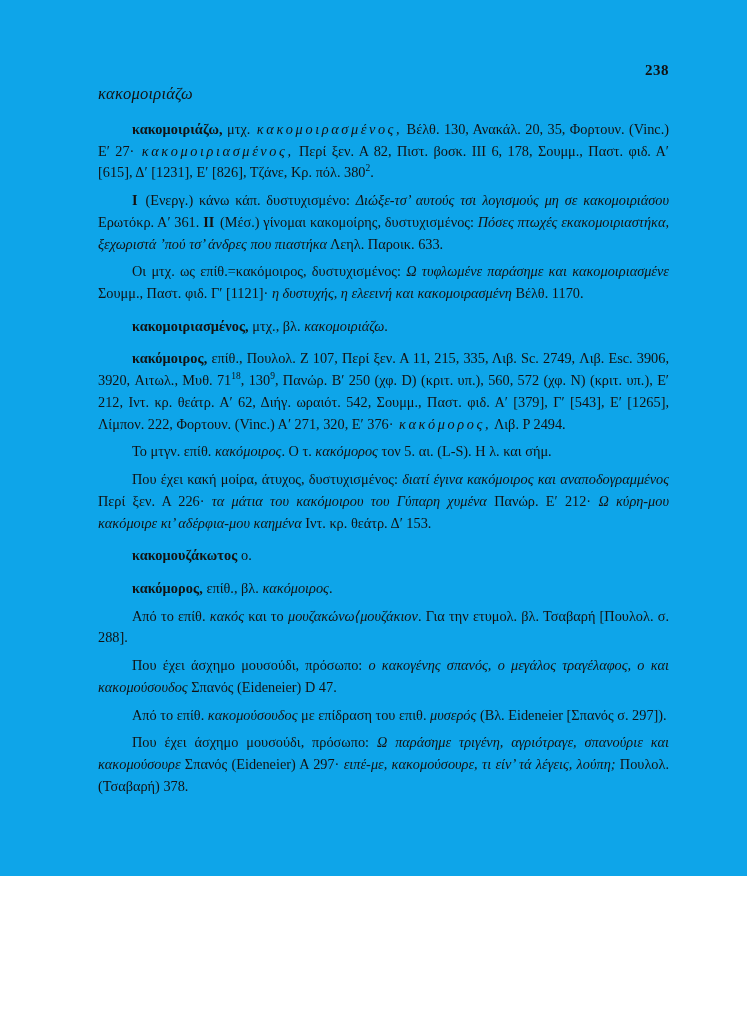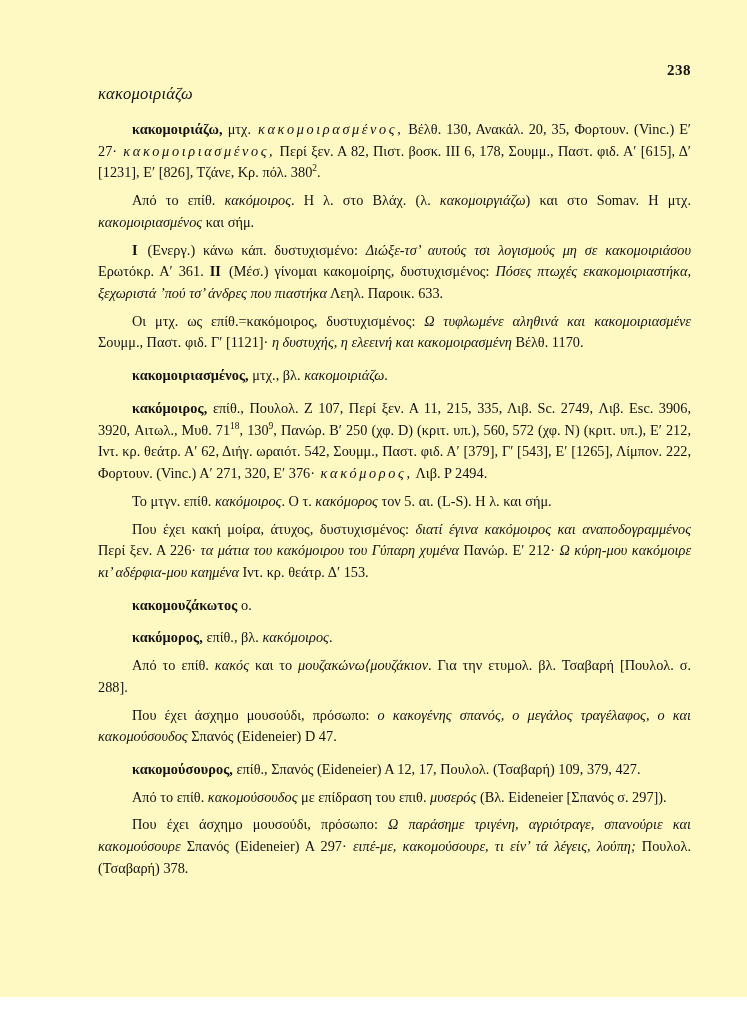--- a/index.html
+++ b/index.html
@@ -13,24 +13,24 @@
     position: relative;
     font-family: "Liberation Serif", "DejaVu Serif", serif;
     color: #121212;
     overflow: hidden;
   }
 
   .page {
     position: absolute;
     left: 0; top: 0;
     width: 747px;
-    height: 997px;
+    height: 876px;
     box-sizing: border-box;
-    padding: 62px 56px 40px 98px;
-    background: #fef9c3;
+    padding: 62px 78px 40px 98px;
+    background: #0ea5e9;
   }
 
   
   .header {
     position: relative;
     height: 46px;
   }
   .page-number {
     position: absolute;
     right: 0;
@@ -105,30 +105,28 @@
 
 <div class="page">
 
   <div class="header">
     <div class="page-number">238</div>
     <div class="running-head">κακομοιριάζω</div>
   </div>
 
   <div class="body" id="entries-root">
       <p class="block indent gap"><span class="run lemma">κακομοιριάζω,</span><span class="run"> μτχ. </span><span class="run sp">κακομοιρασμένος,</span><span class="run"> Βέλθ. 130, Ανακάλ. 20, 35, Φορτουν. (Vinc.) Ε′ 27· </span><span class="run sp">κακομοιριασμένος,</span><span class="run"> Περί ξεν. Α 82, Πιστ. βοσκ. III 6, 178, Σουμμ., Παστ. φιδ. Α′ [615], Δ′ [1231], Ε′ [826], Τζάνε, Κρ. πόλ. 380</span><span class="run sup">2</span><span class="run">.</span></p>
-      <p class="block indent gap-sm"><span class="run">Από το επίθ. </span><span class="run it">κακόμοιρος</span><span class="run">. Η λ. στο Βλάχ. (λ. </span><span class="run it">κακομοιργιάζω</span><span class="run">) και στο Somav. Η μτχ. </span><span class="run it">κακομοιριασμένος</span><span class="run"> και σήμ.</span></p>
       <p class="block indent gap-sm"><span class="run rom">I</span><span class="run"> (Ενεργ.) κάνω κάπ. δυστυχισμένο: </span><span class="run it">Διώξε-τσ’ αυτούς τσι λογισμούς μη σε κακομοιριάσου</span><span class="run"> Ερωτόκρ. Α′ 361.</span><span class="run">     </span><span class="run rom">II</span><span class="run"> (Μέσ.) γίνομαι κακομοίρης, δυστυχισμένος: </span><span class="run it">Πόσες πτωχές εκακομοιριαστήκα,</span><span class="run">     </span><span class="run it">ξεχωριστά ’πού τσ’ άνδρες που πιαστήκα</span><span class="run"> Λεηλ. Παροικ. 633.</span></p>
-      <p class="block indent gap-sm"><span class="run">Οι μτχ. ως επίθ.=κακόμοιρος, δυστυχισμένος: </span><span class="run it">Ω τυφλωμένε αληθινά και κακομοιριασμένε</span><span class="run"> Σουμμ., Παστ. φιδ. Γ′ [1121]· </span><span class="run it">η δυστυχής, η ελεεινή και κακομοιρασμένη</span><span class="run"> Βέλθ. 1170.</span></p>
+      <p class="block indent gap-sm"><span class="run">Οι μτχ. ως επίθ.=κακόμοιρος, δυστυχισμένος: </span><span class="run it">Ω τυφλωμένε παράσημε και κακομοιριασμένε</span><span class="run"> Σουμμ., Παστ. φιδ. Γ′ [1121]· </span><span class="run it">η δυστυχής, η ελεεινή και κακομοιρασμένη</span><span class="run"> Βέλθ. 1170.</span></p>
       <p class="block indent gap"><span class="run lemma">κακομοιριασμένος,</span><span class="run"> μτχ., βλ. </span><span class="run it">κακομοιριάζω</span><span class="run">.</span></p>
       <p class="block indent gap"><span class="run lemma">κακόμοιρος,</span><span class="run"> επίθ., Πουλολ. Ζ 107, Περί ξεν. Α 11, 215, 335, Λιβ. Sc. 2749, Λιβ. Esc. 3906, 3920, Αιτωλ., Μυθ. 71</span><span class="run sup">18</span><span class="run">, 130</span><span class="run sup">9</span><span class="run">, Πανώρ. Β′ 250 (χφ. D) (κριτ. υπ.), 560, 572 (χφ. N) (κριτ. υπ.), Ε′ 212, Ιντ. κρ. θεάτρ. Α′ 62, Διήγ. ωραιότ. 542, Σουμμ., Παστ. φιδ. Α′ [379], Γ′ [543], Ε′ [1265], Λίμπον. 222, Φορτουν. (Vinc.) Α′ 271, 320, Ε′ 376· </span><span class="run sp">κακόμορος,</span><span class="run"> Λιβ. P 2494.</span></p>
       <p class="block indent gap-sm"><span class="run">Το μτγν. επίθ. </span><span class="run it">κακόμοιρος</span><span class="run">. Ο τ. </span><span class="run it">κακόμορος</span><span class="run"> τον 5. αι. (L-S). Η λ. και σήμ.</span></p>
       <p class="block indent gap-sm"><span class="run">Που έχει κακή μοίρα, άτυχος, δυστυχισμένος: </span><span class="run it">διατί έγινα κακόμοιρος και αναποδογραμμένος</span><span class="run"> Περί ξεν. Α 226· </span><span class="run it">τα μάτια του κακόμοιρου του Γύπαρη χυμένα</span><span class="run"> Πανώρ. Ε′ 212· </span><span class="run it">Ω κύρη-μου κακόμοιρε κι’ αδέρφια-μου καημένα</span><span class="run"> Ιντ. κρ. θεάτρ. Δ′ 153.</span></p>
       <p class="block indent gap"><span class="run lemma">κακομουζάκωτος</span><span class="run"> ο.</span></p>
       <p class="block indent gap"><span class="run lemma">κακόμορος,</span><span class="run"> επίθ., βλ. </span><span class="run it">κακόμοιρος</span><span class="run">.</span></p>
       <p class="block indent gap-sm"><span class="run">Από το επίθ. </span><span class="run it">κακός</span><span class="run"> και το </span><span class="run it">μουζακώνω⟨μουζάκιον</span><span class="run">. Για την ετυμολ. βλ. Τσαβαρή [Πουλολ. σ. 288].</span></p>
       <p class="block indent gap-sm"><span class="run">Που έχει άσχημο μουσούδι, πρόσωπο: </span><span class="run it">ο κακογένης σπανός,</span><span class="run">     </span><span class="run it">ο μεγάλος τραγέλαφος,</span><span class="run">     </span><span class="run it">ο και κακομούσουδος</span><span class="run"> Σπανός (Eideneier) D 47.</span></p>
-      <p class="block indent gap"><span class="run lemma">κακομούσουρος,</span><span class="run"> επίθ., Σπανός (Eideneier) Α 12, 17, Πουλολ. (Τσαβαρή) 109, 379, 427.</span></p>
       <p class="block indent gap-sm"><span class="run">Από το επίθ. </span><span class="run it">κακομούσουδος</span><span class="run"> με επίδραση του επιθ. </span><span class="run it">μυσερός</span><span class="run"> (Βλ. Eideneier [Σπανός σ. 297]).</span></p>
       <p class="block indent gap-sm"><span class="run">Που έχει άσχημο μουσούδι, πρόσωπο: </span><span class="run it">Ω παράσημε τριγένη, αγριότραγε, σπανούριε και κακομούσουρε</span><span class="run"> Σπανός (Eideneier) Α 297· </span><span class="run it">ειπέ-με, κακομούσουρε, τι είν’ τά λέγεις, λούπη;</span><span class="run"> Πουλολ. (Τσαβαρή) 378.</span></p>
       <p class="block indent gap"></p>
     </div>
 
 </div>
 
 </body></html>

